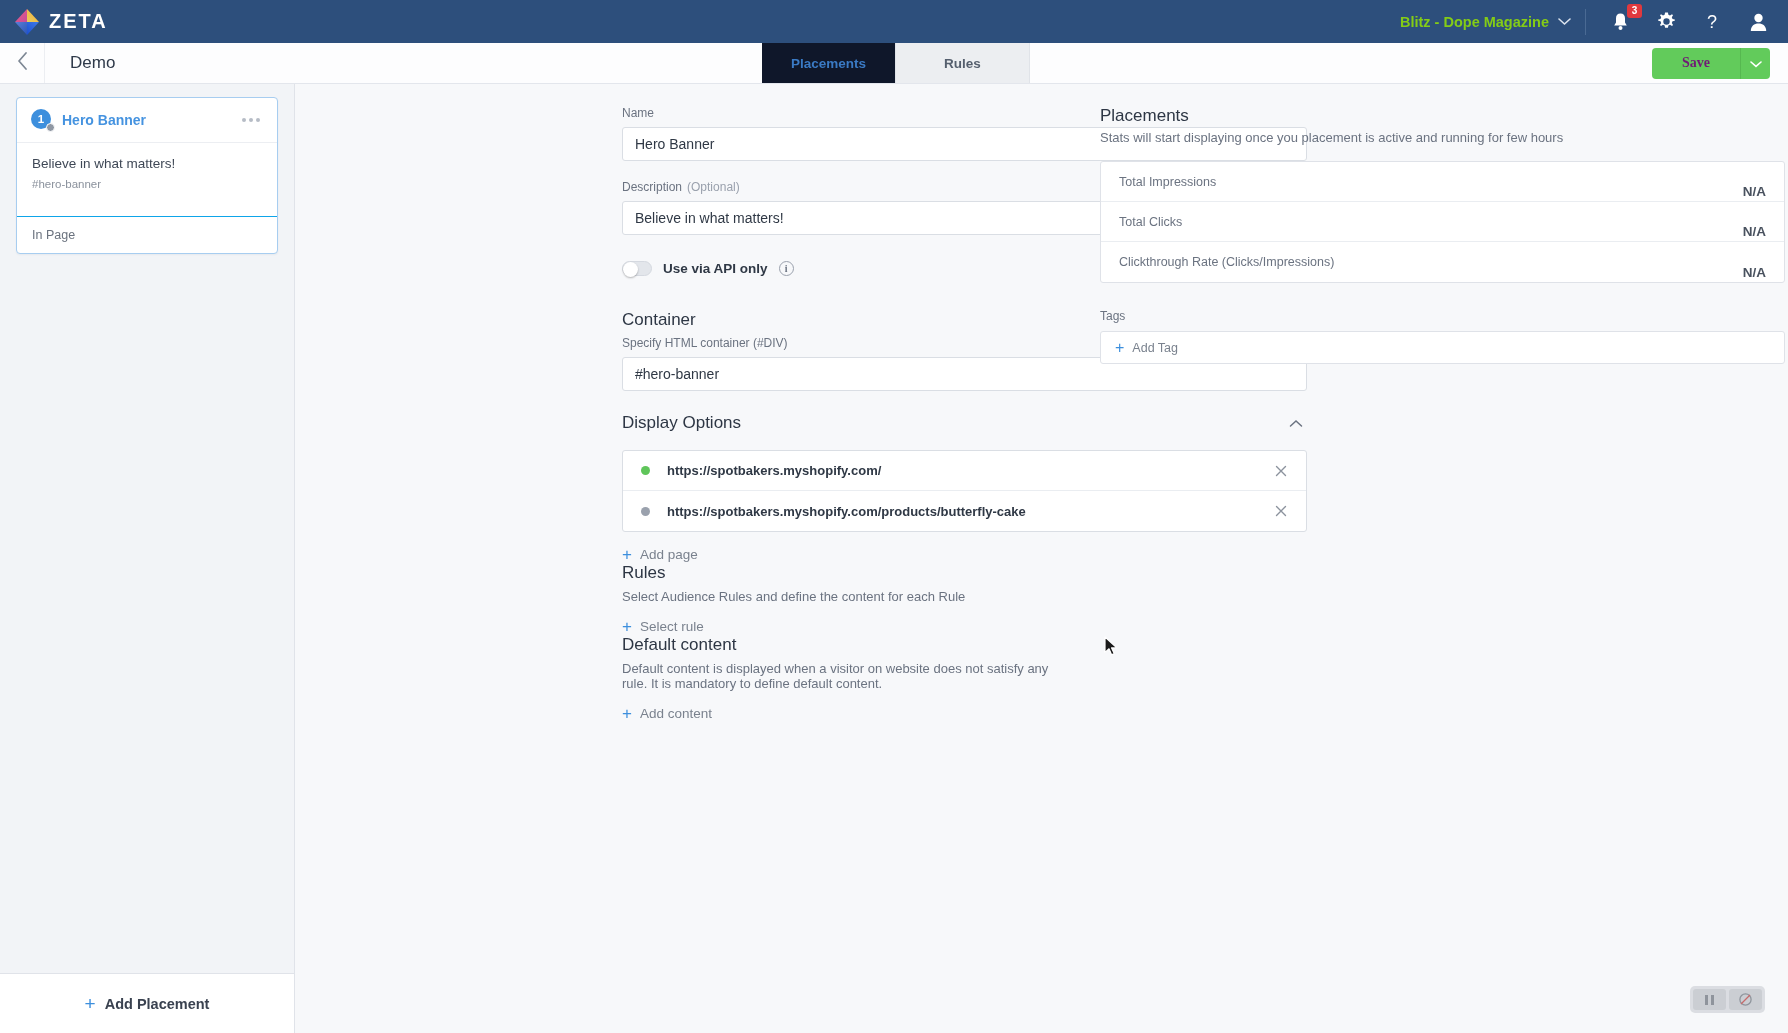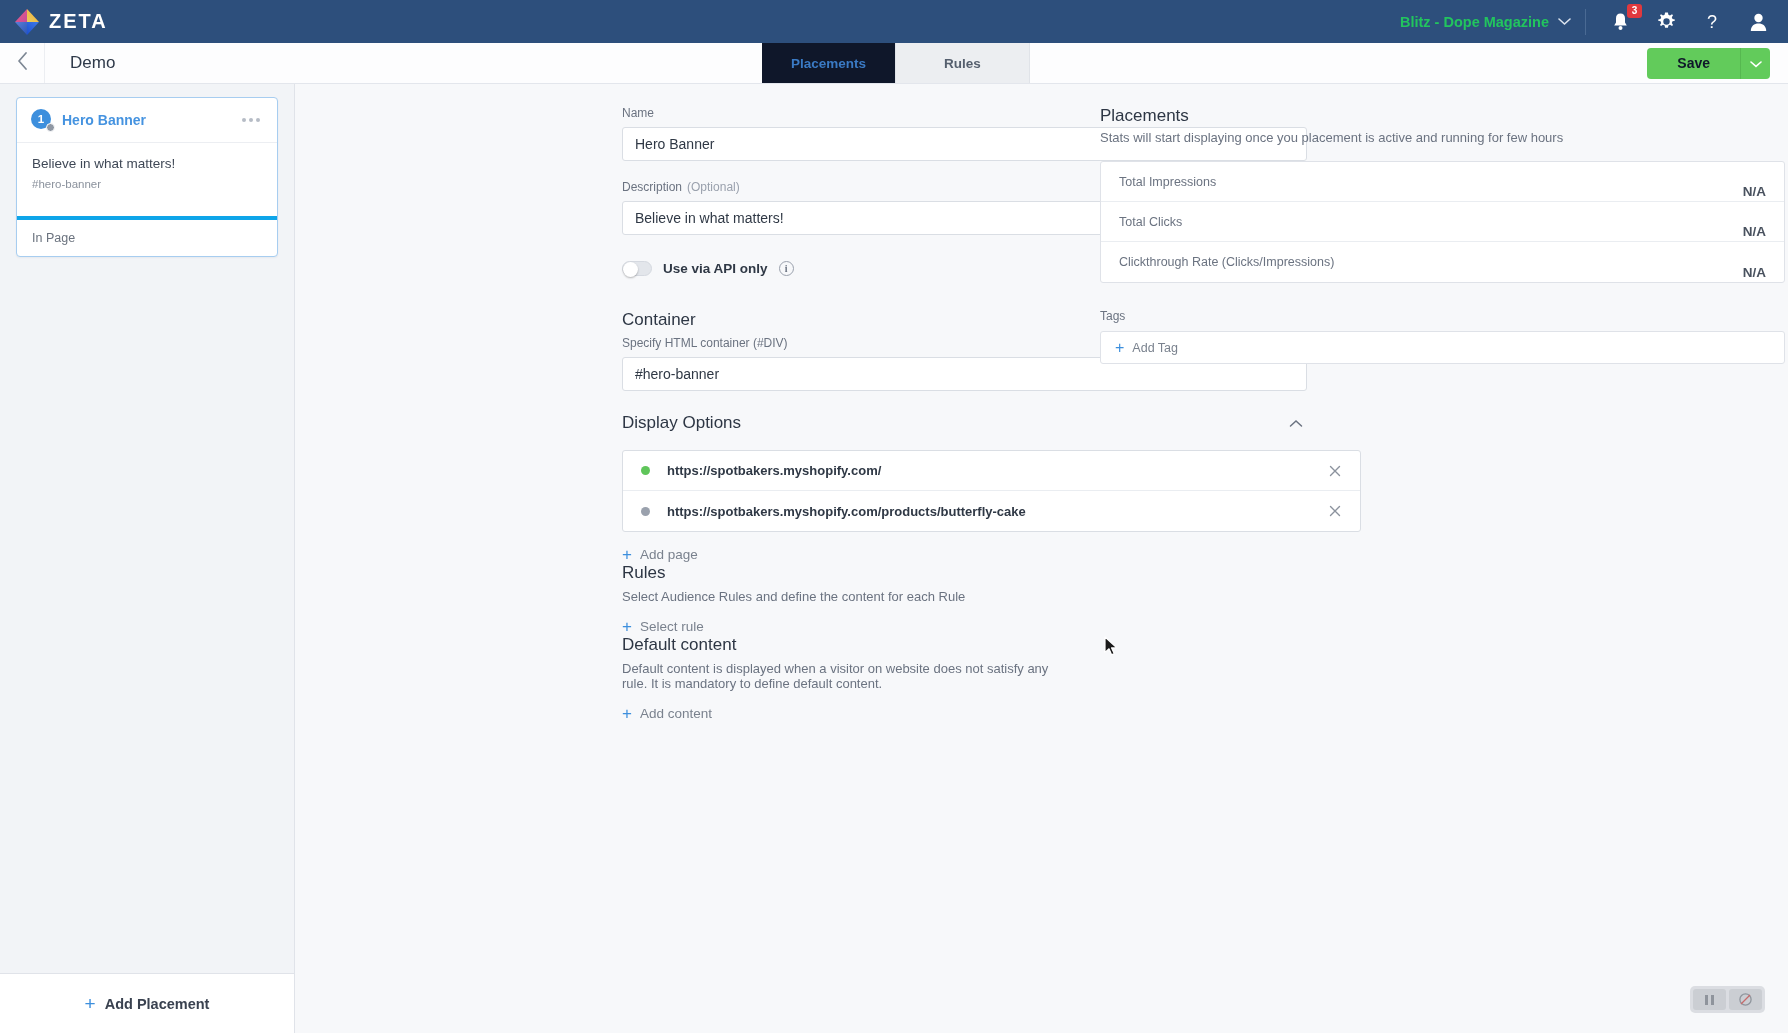--- a/index.html
+++ b/index.html
@@ -20,21 +20,21 @@
     color: #fff;
   }
   .brand { display: flex; align-items: center; gap: 7px; }
   .logo-diamond { width: 30px; height: 30px; display: block; }
   .brand-name {
     font-size: 20px; font-weight: bold; letter-spacing: 2px; color: #ffffff;
   }
   .topbar-spacer { flex: 1; }
   .account {
     display: flex; align-items: center; gap: 9px;
-    font-size: 14.5px; color: #22c55e; font-weight: bold; cursor: pointer;
+    font-size: 14.5px; color: #84cc16; font-weight: bold; cursor: pointer;
     padding-right: 14px;
   }
   .chev-down { width: 13px; height: 9px; display: block; }
   .topbar-divider { width: 1px; height: 26px; background: #4a6a93; margin: 0 12px 0 0; }
   .topbar-icons { display: flex; align-items: center; gap: 22px; padding-left: 10px; }
   .ticon { position: relative; cursor: pointer; display: flex; align-items: center; justify-content: center;
            width: 24px; height: 24px; }
   .badge {
     position: absolute; top: -6px; right: -10px;
     background: #e0393e; color: #fff;
@@ -64,24 +64,24 @@
   .tab {
     width: 134px; display: flex; align-items: center; justify-content: center;
     font-size: 13.5px; font-weight: bold; cursor: pointer;
     background: #eceef1; color: #555f6e;
     border-right: 1px solid #e0e3e8;
   }
   .tab.active { background: #0f172a; color: #3a7ac4; }
   .subbar-right { margin-left: auto; display: flex; align-items: center; padding-right: 18px; }
   .save-group { display: flex; height: 31px; border-radius: 4px; overflow: hidden; }
   .save-btn {
-    background: #62cb5b; color: #0f172a; border: none;
+    background: #62cb5b; color: #701a75; border: none;
     font-size: 14px; font-weight: bold;
     padding: 0 30px; cursor: pointer;
-    font-family: Liberation Sans, sans-serif;
+    font-family: Liberation Serif, serif;
     display: flex; align-items: center; justify-content: center;
   }
   .save-caret {
     background: #62cb5b; width: 30px;
     border-left: 1px solid #56b850;
     display: flex; align-items: center; justify-content: center; cursor: pointer;
   }
 
   
   .body { flex: 1; display: flex; min-height: 0; }
@@ -118,21 +118,21 @@
     width: 9px; height: 9px; border-radius: 50%;
     background: #8f97a3; border: 1.5px solid #fff;
   }
   .pc-title { font-size: 14px; color: #4593e0; font-weight: bold; flex: 1; }
   .pc-dots { display: flex; gap: 3px; cursor: pointer; padding: 4px; }
   .pc-dots i { width: 4px; height: 4px; border-radius: 50%; background: #b6bcc6; display: block; }
   .pc-body { padding: 13px 15px 26px 15px; }
   .pc-desc { font-size: 13.5px; color: #3f4856; margin-bottom: 7px; }
   .pc-sub { font-size: 11.5px; color: #8b929d; }
   .pc-foot {
-    border-top: 4px solid #0ea5e9;
+    border-top: 1px solid #0ea5e9;
     padding: 11px 15px;
     font-size: 12.5px; color: #6a727e;
   }
   .add-placement {
     height: 60px; flex: 0 0 60px;
     border-top: 1px solid #e0e3e9;
     background: #ffffff;
     display: flex; align-items: center; justify-content: center;
     gap: 9px; cursor: pointer;
   }
@@ -183,21 +183,21 @@
   }
 
   .section-head-row {
     display: flex; align-items: center; width: 685px;
     margin-bottom: 14px;
   }
   .section-head-row h2 { margin: 0; flex: 1; }
   .collapse-chev { cursor: pointer; padding: 4px; }
 
   .url-list {
-    width: 739px; background: #fff;
+    width: 685px; background: #fff;
     border: 1px solid #dadee4; border-radius: 3px;
   }
   .url-row {
     display: flex; align-items: center;
     height: 40px; padding: 0 14px 0 18px;
     border-bottom: 1px solid #eaedf1;
   }
   .url-row:last-child { border-bottom: none; }
   .url-dot { width: 9px; height: 9px; border-radius: 50%; margin-right: 17px; flex: 0 0 9px; }
   .url-text { flex: 1; font-size: 13px; color: #2f3845; font-weight: bold; }

